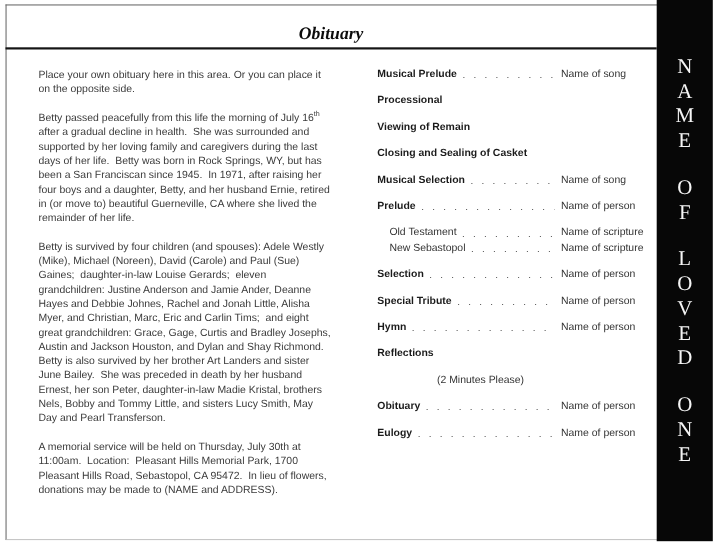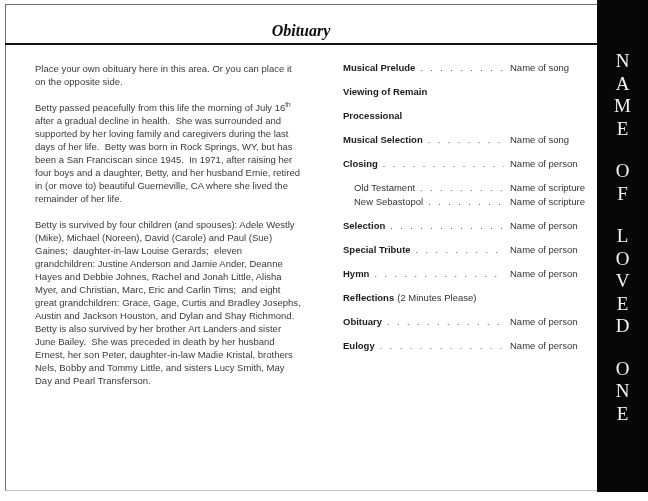--- a/index.html
+++ b/index.html
@@ -59,21 +59,21 @@
     font-size: 9.5px; color: #2e2e2e;
   }
   .svc-row {
     display: flex; align-items: flex-start;
     margin-bottom: 12px; line-height: 12px;
   }
   .svc-row.tight { margin-bottom: 2px; }
   .svc-row.indent { padding-left: 11px; }
   .svc-label { font-weight: bold; color: #1b1b1b; white-space: nowrap; }
   .svc-row.plain .svc-label { font-weight: normal; color: #333333; }
-  .svc-note { margin-left: 3px; color: #333333; white-space: nowrap; }
+  .svc-note { margin-left: 3px; color: #333333; white-space: nowrap; margin-top: 24px; }
   .dot-leader {
     flex: 1; overflow: hidden; white-space: nowrap;
     margin: 0 6px 0 5px;
     color: #4a4a4a; font-size: 9px; letter-spacing: 2.5px;
   }
   .svc-value { flex: none; width: 70px; white-space: nowrap; color: #333333; }
 
   
   .side-banner {
     position: absolute; right: 0; top: 0;
@@ -103,41 +103,45 @@
     <div class="header-cell">Obituary</div>
   </div>
 
   <div class="header-divider"></div>
 
   <div class="content">
     <div class="obituary-col">
         <p><span>Place your own obituary here in this area. Or you can place it on the opposite side.</span></p>
         <p><span>Betty passed peacefully from this life the morning of July 16</span><sup>th</sup><span> after a gradual decline in health.  She was surrounded and supported by her loving family and caregivers during the last days of her life.  Betty was born in Rock Springs, WY, but has been a San Franciscan since 1945.  In 1971, after raising her four boys and a daughter, Betty, and her husband Ernie, retired in (or move to) beautiful Guerneville, CA where she lived the remainder of her life.</span></p>
         <p><span>Betty is survived by four children (and spouses): Adele Westly (Mike), Michael (Noreen), David (Carole) and Paul (Sue) Gaines;  daughter-in-law Louise Gerards;  eleven grandchildren: Justine Anderson and Jamie Ander, Deanne Hayes and Debbie Johnes, Rachel and Jonah Little, Alisha Myer, and Christian, Marc, Eric and Carlin Tims;  and eight great grandchildren: Grace, Gage, Curtis and Bradley Josephs, Austin and Jackson Houston, and Dylan and Shay Richmond.  Betty is also survived by her brother Art Landers and sister June Bailey.  She was preceded in death by her husband Ernest, her son Peter, daughter-in-law Madie Kristal, brothers Nels, Bobby and Tommy Little, and sisters Lucy Smith, May Day and Pearl Transferson.</span></p>
+        <p><span>A memorial service will be held on Thursday, July 30th at 11:00am.  Location:  Pleasant Hills Memorial Park, 1700 Pleasant Hills Road, Sebastopol, CA 95472.  In lieu of flowers, donations may be made to (NAME and ADDRESS).</span></p>
       </div>
 
     <div class="service-col">
         <div class="svc-row">
           <span class="svc-label">Musical Prelude</span>
           <span class="dot-leader">. . . . . . . . . . . . . . . . . . . . . . . . . . . . . . . . . . . . . . . . . . . . . . . . . . . . . . . . . . . .</span>
           <span class="svc-value">Name of song</span>
         </div>
         <div class="svc-row">
+          <span class="svc-label">Processional</span>
+        </div>
+        <div class="svc-row">
           <span class="svc-label">Viewing of Remain</span>
         </div>
         <div class="svc-row">
-          <span class="svc-label">Processional</span>
+          <span class="svc-label">Closing and Sealing of Casket</span>
         </div>
         <div class="svc-row">
           <span class="svc-label">Musical Selection</span>
           <span class="dot-leader">. . . . . . . . . . . . . . . . . . . . . . . . . . . . . . . . . . . . . . . . . . . . . . . . . . . . . . . . . . . .</span>
           <span class="svc-value">Name of song</span>
         </div>
         <div class="svc-row">
-          <span class="svc-label">Closing</span>
+          <span class="svc-label">Prelude</span>
           <span class="dot-leader">. . . . . . . . . . . . . . . . . . . . . . . . . . . . . . . . . . . . . . . . . . . . . . . . . . . . . . . . . . . .</span>
           <span class="svc-value">Name of person</span>
         </div>
         <div class="svc-row tight indent plain">
           <span class="svc-label">Old Testament</span>
           <span class="dot-leader">. . . . . . . . . . . . . . . . . . . . . . . . . . . . . . . . . . . . . . . . . . . . . . . . . . . . . . . . . . . .</span>
           <span class="svc-value">Name of scripture</span>
         </div>
         <div class="svc-row indent plain">
           <span class="svc-label">New Sebastopol</span>

